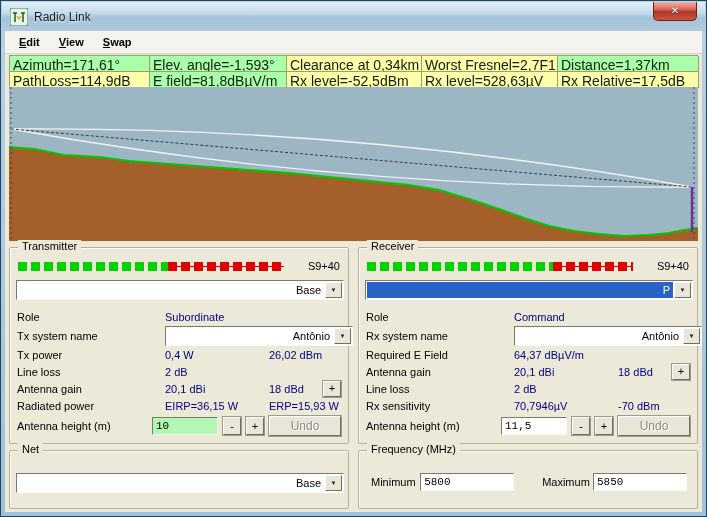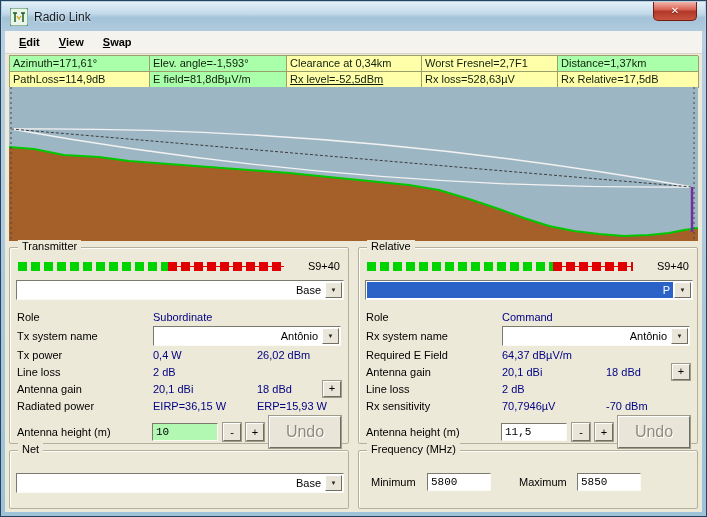--- a/index.html
+++ b/index.html
@@ -37,21 +37,21 @@
   .menu-item::first-letter { text-decoration:underline; }
 
   
   .infobar {
     position:absolute; left:8px; top:54px; width:689px;
     display:grid; grid-template-columns:140px 137px 135px 136px 141px; grid-auto-rows:16px;
     border-top:1px solid #99a06c; border-left:1px solid #99a06c;
   }
   .info-cell {
     border-right:1px solid #99a06c; border-bottom:1px solid #99a06c;
-    padding:1px 16px 0 3px; font-size:11px; color:#10200c; white-space:nowrap; overflow:hidden;
+    padding:1px 16px 0 3px; font-size:14px; color:#10200c; white-space:nowrap; overflow:hidden;
   }
 
   
   .chart { position:absolute; left:8px; top:86px; width:689px; height:154px; background:#9db6c4; }
 
   
   .group {
     position:absolute; border:1px solid #b4b09e;
     box-shadow:inset 1px 1px 0 #fdfcf6; border-radius:2px;padding-left:43px;
   }
@@ -83,21 +83,21 @@
     width:17px; height:16px; margin-right:1px; flex:none;
     background:#e9e6d9; border:1px solid; border-color:#fff #6f6f60 #6f6f60 #fff;
     font-size:6px; display:flex; align-items:center; justify-content:center; color:#222;
   }
   .main-combo { position:absolute; top:32px; left:6px; width:328px; }
 
   
   .rows { position:absolute; top:60px; left:0; right:0; }
   .frow { display:flex; align-items:center; height:17px; padding:0 7px; }
   .frow.combo-row { height:21px; }
-  .lbl { width:136px; flex:none; }
+  .lbl { width:148px; flex:none; }
   .v1 { width:104px; flex:none; color:#000084; }
   .v2 { flex:1; color:#000084; }
   .row-combo { width:188px; flex:none; }
   .mini-btn {
     width:18px; height:16px; flex:none;
     background:#e9e6d9; border:1px solid; border-color:#fff #6f6f60 #6f6f60 #fff;
     box-shadow:0 0 0 1px #9e9b8c; font-size:11px; line-height:1; text-align:center;
     font-family:"Liberation Sans", sans-serif; cursor:pointer;
   }
   .row-plus { margin-left:auto; }
@@ -106,30 +106,30 @@
   .ant-row { position:absolute; top:168px; left:7px; right:7px; display:flex; align-items:center; gap:5px; }
   .ant-row .lbl { width:130px; }
   .field {
     height:18px; border:1px solid; border-color:#7a7a6e #fbfaf5 #fbfaf5 #7a7a6e;
     background:#fff; font-size:11px; padding:0 3px; font-family:Liberation Mono, monospace;
   }
   .ant-input { width:66px; }
   .input-green { background:#b2f7b2; }
   .ant-row .mini-btn { height:18px; }
   .undo-btn {
-    margin-left:auto; width:74px; height:32px;
+    margin-left:auto; width:74px; height:20px;
     background:#e9e6d9; border:1px solid; border-color:#fff #6f6f60 #6f6f60 #fff;
-    box-shadow:0 0 0 1px #9e9b8c; font-size:16px; color:#8f8b7e;
+    box-shadow:0 0 0 1px #9e9b8c; font-size:12px; color:#8f8b7e;
     text-shadow:1px 1px 0 #fff; font-family:"Liberation Sans", sans-serif;
   }
 
   
   .net-combo { position:absolute; top:22px; left:6px; width:328px; }
   .freq-row { position:absolute; top:22px; left:12px; right:10px; display:flex; align-items:center; }
-  .freq-input { width:64px; }
+  .freq-input { width:94px; }
   .freq-lbl-min { width:56px; }
   .freq-lbl-max { margin-left:28px; width:58px; }
 </style>
 </head>
 <body>
 
 <div class="window">
   <div class="content-bg"></div>
 
   <div class="titlebar">
@@ -150,21 +150,21 @@
 
   <div class="infobar">
     <div class="info-cell" style="background-color: rgb(170, 255, 170);">Azimuth=171,61°</div>
     <div class="info-cell" style="background-color: rgb(170, 255, 170);">Elev. angle=-1,593°</div>
     <div class="info-cell" style="background-color: rgb(255, 255, 170);">Clearance at 0,34km</div>
     <div class="info-cell" style="background-color: rgb(255, 255, 170);">Worst Fresnel=2,7F1</div>
     <div class="info-cell" style="background-color: rgb(170, 255, 170);">Distance=1,37km</div>
     <div class="info-cell" style="background-color: rgb(255, 255, 170);">PathLoss=114,9dB</div>
     <div class="info-cell" style="background-color: rgb(170, 255, 170);">E field=81,8dBµV/m</div>
     <div class="info-cell" style="background-color: rgb(255, 255, 170); text-decoration: underline;">Rx level=-52,5dBm</div>
-    <div class="info-cell" style="background-color: rgb(255, 255, 170);">Rx loss=528,63µV</div>
+    <div class="info-cell" style="background-color: rgb(255, 255, 170);">Rx level=528,63µV</div>
     <div class="info-cell" style="background-color: rgb(255, 255, 170);">Rx Relative=17,5dB</div>
   </div>
 
   <div class="chart">
     <svg width="689" height="154" viewBox="0 0 689 154">
       <rect x="0" y="0" width="689" height="154" fill="#9db6c4"></rect>
       <path fill="#a55f28" d="M0,60 L25,62 L55,68 L90,70 L120,74 L160,77 L200,80 L240,83 L280,86 L320,90 L360,94 L400,98 L430,103 L460,112 L490,122 L515,131 L540,139 L565,144 L590,147 L615,149 L640,148 L660,146 L675,143 L689,141 L689,154 L0,154 Z"></path>
       <path fill="none" stroke="#00c800" stroke-width="2" d="M0,60 L25,62 L55,68 L90,70 L120,74 L160,77 L200,80 L240,83 L280,86 L320,90 L360,94 L400,98 L430,103 L460,112 L490,122 L515,131 L540,139 L565,144 L590,147 L615,149 L640,148 L660,146 L675,143 L689,141"></path>
       <path d="M2,42 Q342,39 683,100" fill="none" stroke="#f2f2f2" stroke-width="1.3"></path>
       <path d="M2,42 Q342,103 683,100" fill="none" stroke="#f2f2f2" stroke-width="1.3"></path>
@@ -224,21 +224,21 @@
     <div class="ant-row">
       <span class="lbl">Antenna height (m)</span>
       <input class="field ant-input input-green" value="10" style="">
       <button class="mini-btn">-</button>
       <button class="mini-btn">+</button>
       <button class="undo-btn">Undo</button>
     </div>
   </div>
 
   <div class="group" style="left:357px;top:246px;width:340px;height:197px;">
-    <span class="group-title">Relative</span>
+    <span class="group-title">Receiver</span>
     <div class="meter-row">
       <div class="meter" style="width:266px;">
         <div class="seg-green" style="width:186px;"></div>
         <div class="seg-red" style="flex:1;"></div>
       </div>
       <span class="meter-label">S9+40</span>
     </div>
     <div class="combo main-combo selected">
       <span class="combo-text">P</span>
       <span class="combo-arrow">▼</span>

